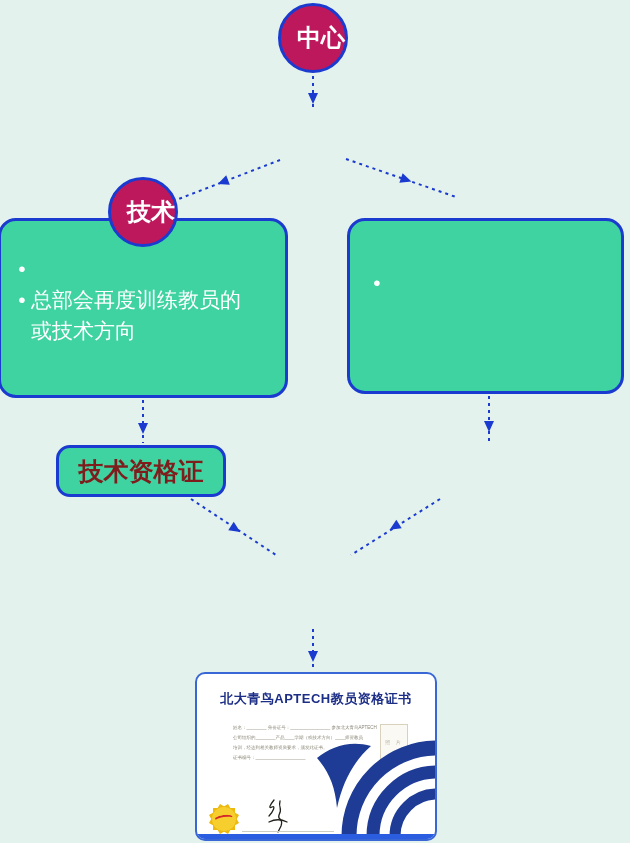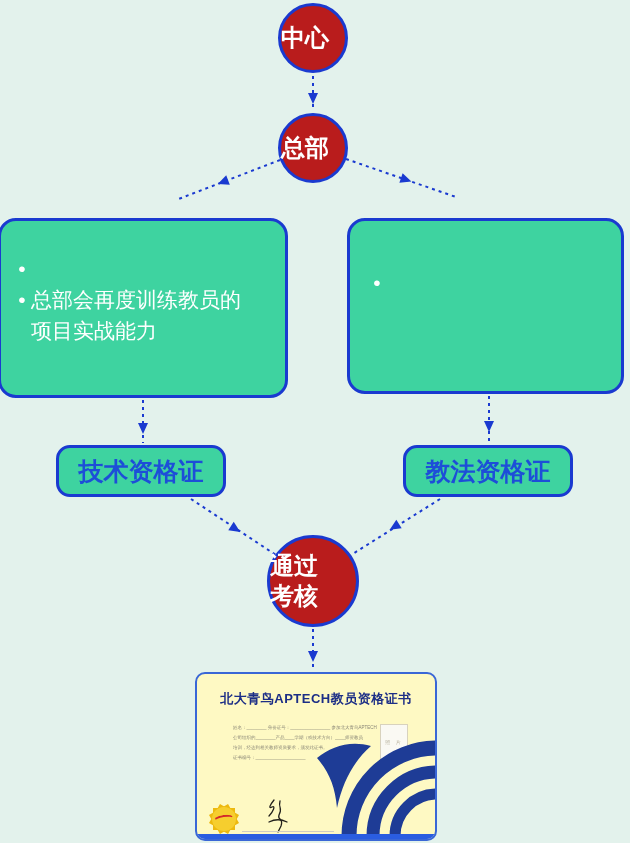--- a/index.html
+++ b/index.html
@@ -11,24 +11,24 @@
     font-family: "Liberation Sans", "DejaVu Sans", sans-serif;
   }
   #canvas { position: absolute; inset: 0; width: 630px; height: 843px; }
 
   
   #connectors { position: absolute; left: 0; top: 0; z-index: 1; }
 
   
   .node {
     position: absolute; z-index: 2;
-    background: #b91c1c;
+    background: #be185d;
     border: 3px solid #1a3ad0;
     border-radius: 50%;
-    display: flex; align-items: center; justify-content: flex-start;
+    display: flex; align-items: center; justify-content: flex-end;
     color: #fff; font-weight: bold; text-align: center;
   }
   .node.small { width: 70px; height: 70px; font-size: 24px; }
   #node-center   { left: 278px; top: 3px; }
   #node-hq       { left: 278px; top: 113px; }
   #node-tech     { left: 108px; top: 177px; }
   #node-teaching { left: 454px; top: 173px; }
   #node-pass {
     left: 267px; top: 535px; width: 92px; height: 92px;
     font-size: 24px; line-height: 1.25; white-space: pre-line;
@@ -48,30 +48,30 @@
   .bullet-dot { width: 18px; flex: 0 0 18px; text-align: center; }
   .bullet-text { white-space: pre-line; }
 
   
   .cert-label-box {
     position: absolute; z-index: 2;
     background: #3ed3a0;
     border: 3px solid #1a3ad0;
     border-radius: 14px;
     display: flex; align-items: center; justify-content: center;
-    color: #1d4ed8; font-weight: bold; font-size: 25px;
+    color: #7f1d1d; font-weight: bold; font-size: 25px;
   }
   #cert-tech     { left: 56px;  top: 445px; width: 170px; height: 52px; }
   #cert-teaching { left: 403px; top: 445px; width: 170px; height: 52px; }
 
   
   #certificate {
     position: absolute; z-index: 2;
     left: 195px; top: 672px; width: 242px; height: 169px;
-    background: #fef9c3;
+    background: #ffffff;
     border: 2px solid #3a67d6;
     border-radius: 10px;
     overflow: hidden;
   }
   #cert-title {
     margin-top: 16px; text-align: center;
     color: #1c2e86; font-weight: bold; font-size: 13px; letter-spacing: 0.5px;
   }
   #cert-form {
     position: absolute; left: 36px; top: 49px; width: 142px;
@@ -124,52 +124,45 @@
       <path d="M0,-5 L11,0 L0,5 Z" transform="translate(489,421) rotate(90)"></path>
       <path d="M0,-5 L11,0 L0,5 Z" transform="translate(231,526) rotate(33)"></path>
       <path d="M0,-5 L11,0 L0,5 Z" transform="translate(399,524) rotate(148)"></path>
       <path d="M0,-5 L11,0 L0,5 Z" transform="translate(313,651) rotate(90)"></path>
     </g>
   </svg>
 
   <div class="node small" id="node-center">
     <span>中心</span>
   </div>
-  <div class="node small" id="node-hq">
-    <span>总部</span>
+  <div class="node small" id="node-tech">
+    <span>技术</span>
   </div>
 
   <div class="big-box" id="box-tech">
     <div class="bullet-item">
       <span class="bullet-dot">•</span>
     </div>
     <div class="bullet-item">
       <span class="bullet-dot">•</span>
       <span class="bullet-text">总部会再度训练教员的
-项目实战能力</span>
+或技术方向</span>
     </div>
   </div>
 
   <div class="big-box" id="box-teaching">
     <div class="bullet-item">
       <span class="bullet-dot">•</span>
     </div>
   </div>
 
   <div class="cert-label-box" id="cert-tech">
     <span>技术资格证</span>
   </div>
-  <div class="cert-label-box" id="cert-teaching">
-    <span>教法资格证</span>
-  </div>
-
-  <div class="node" id="node-pass">
-    <span>通过
-考核</span>
-  </div>
+
 
   <div id="certificate">
     <div id="cert-title">北大青鸟APTECH教员资格证书</div>
 
     <div id="cert-form">
       <div>姓名：________ 身份证号：________________ 参加北大青鸟APTECH</div>
       <div>公司组织的________产品____学期（或技术方向）____师资教员</div>
       <div>培训，经达到相关教师资质要求，颁发此证书。</div>
       <div>证书编号：____________________</div>
     </div>

